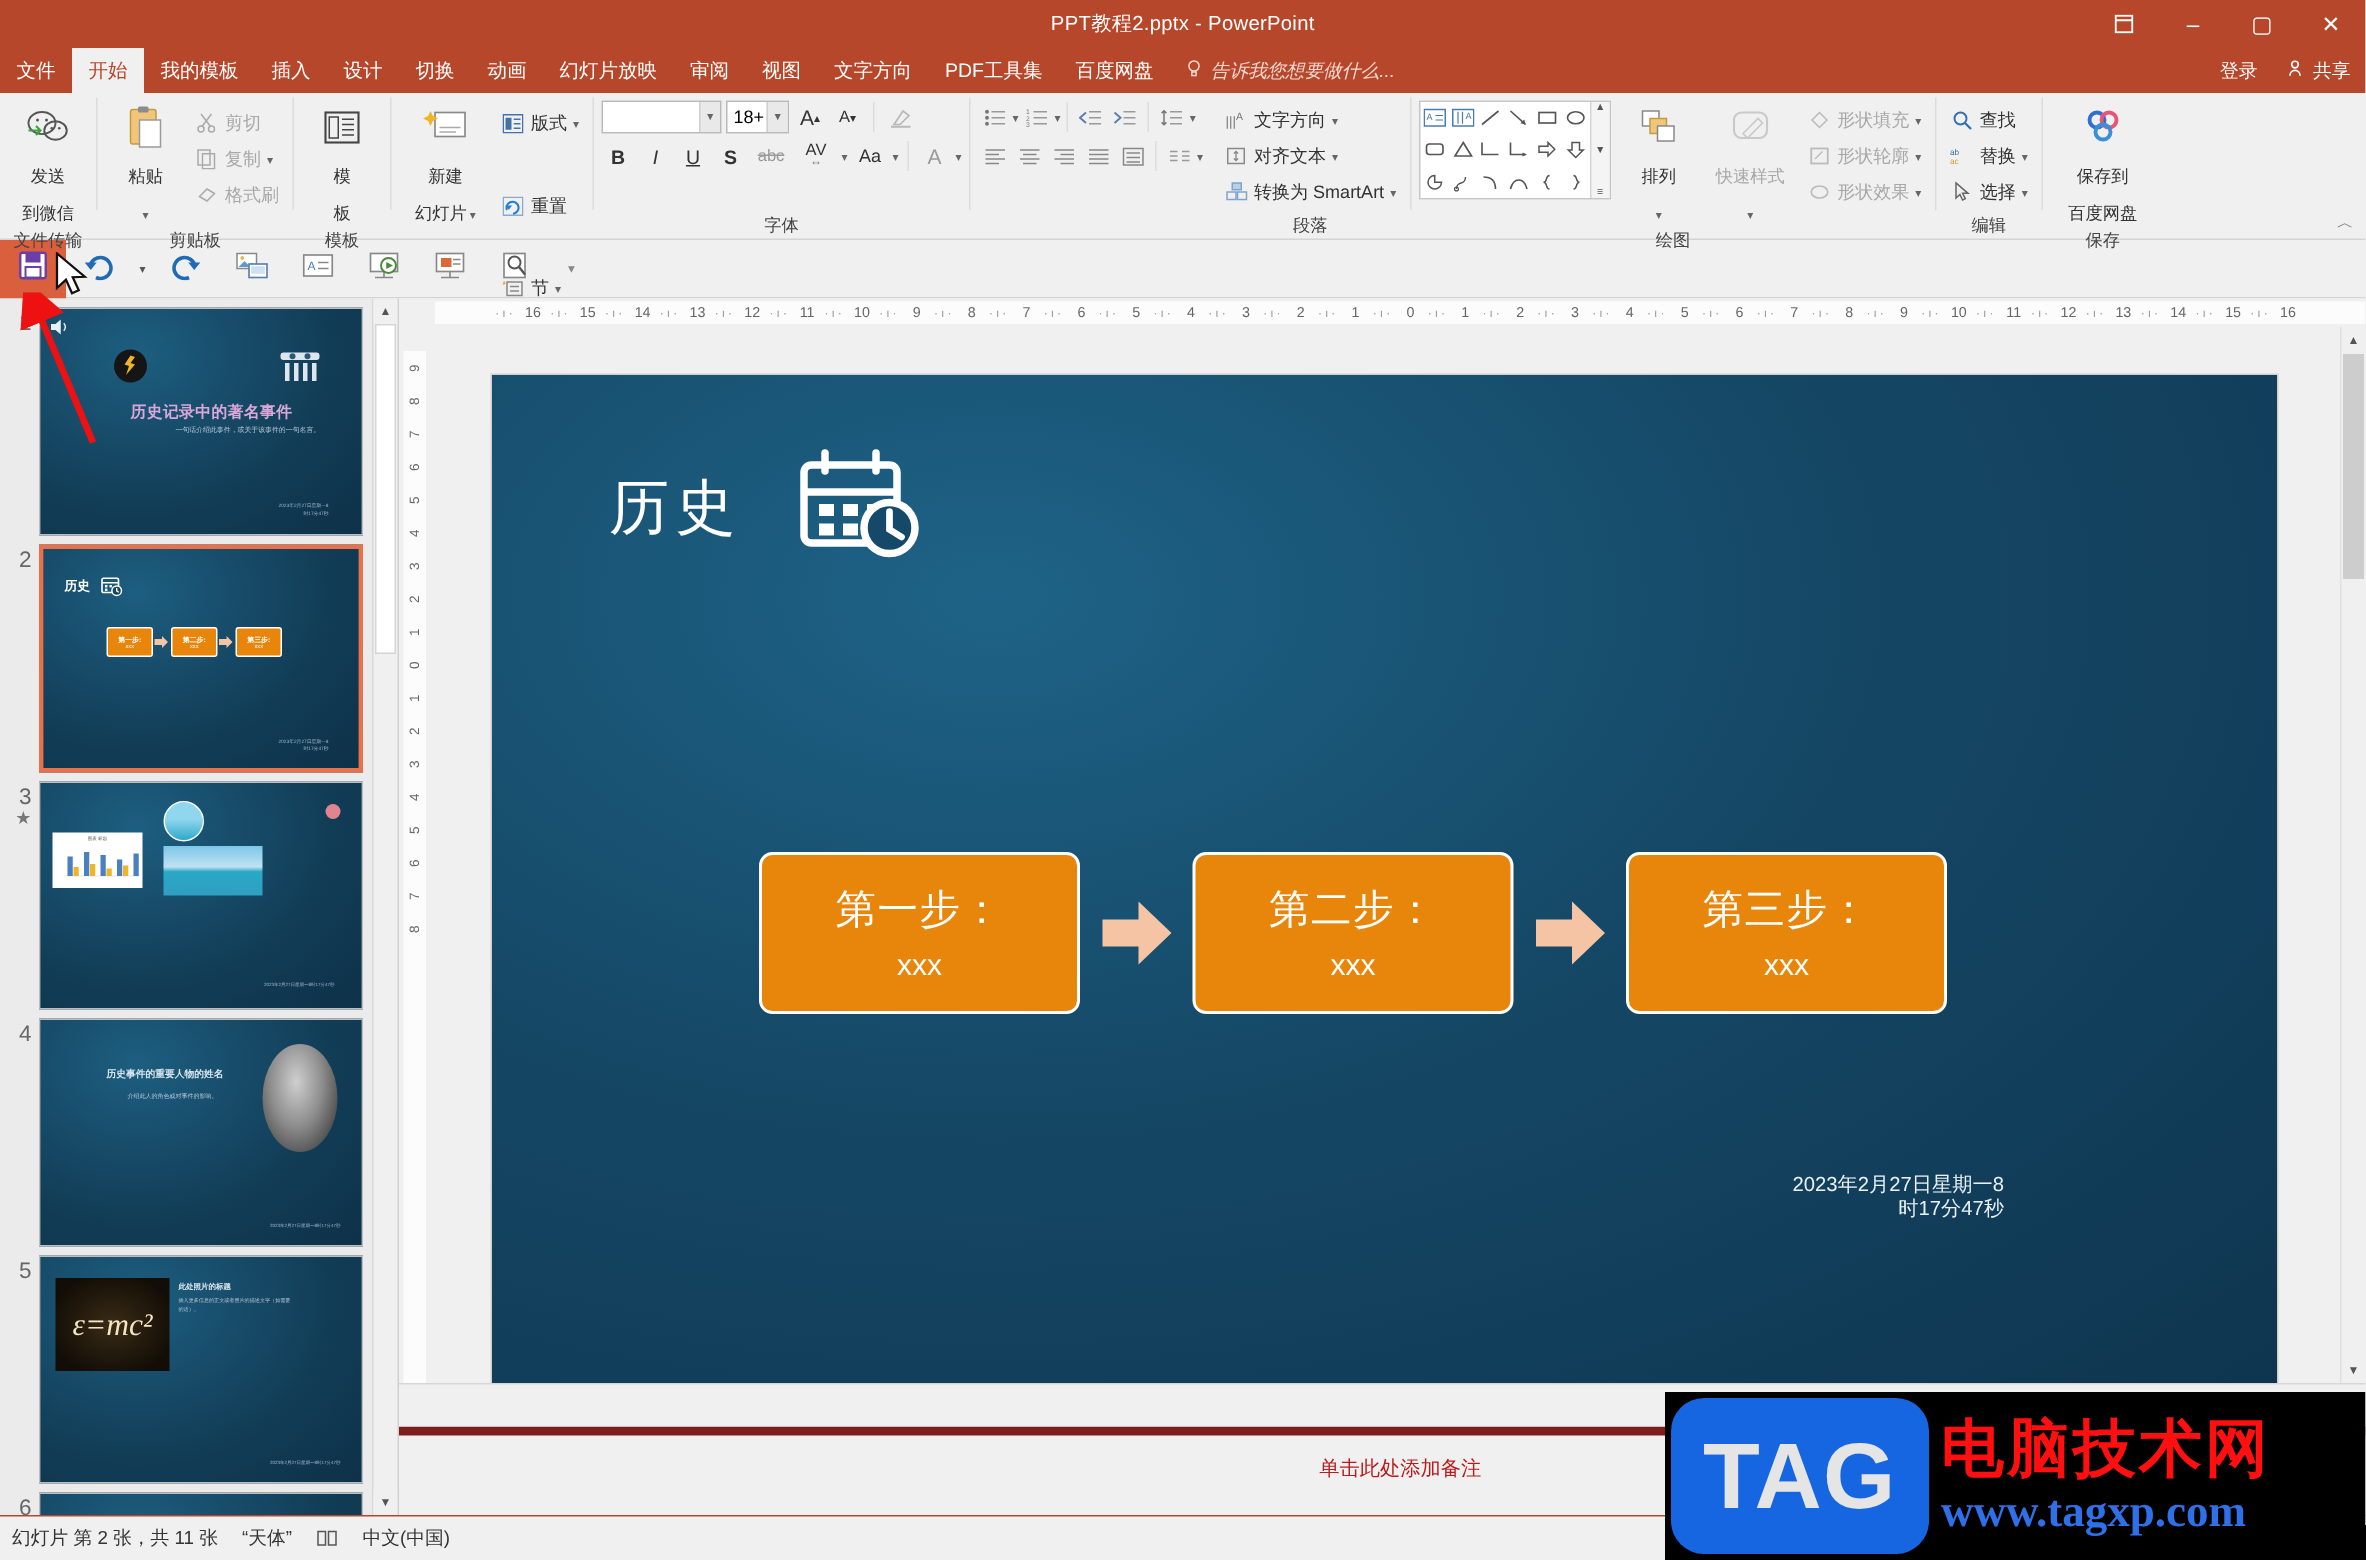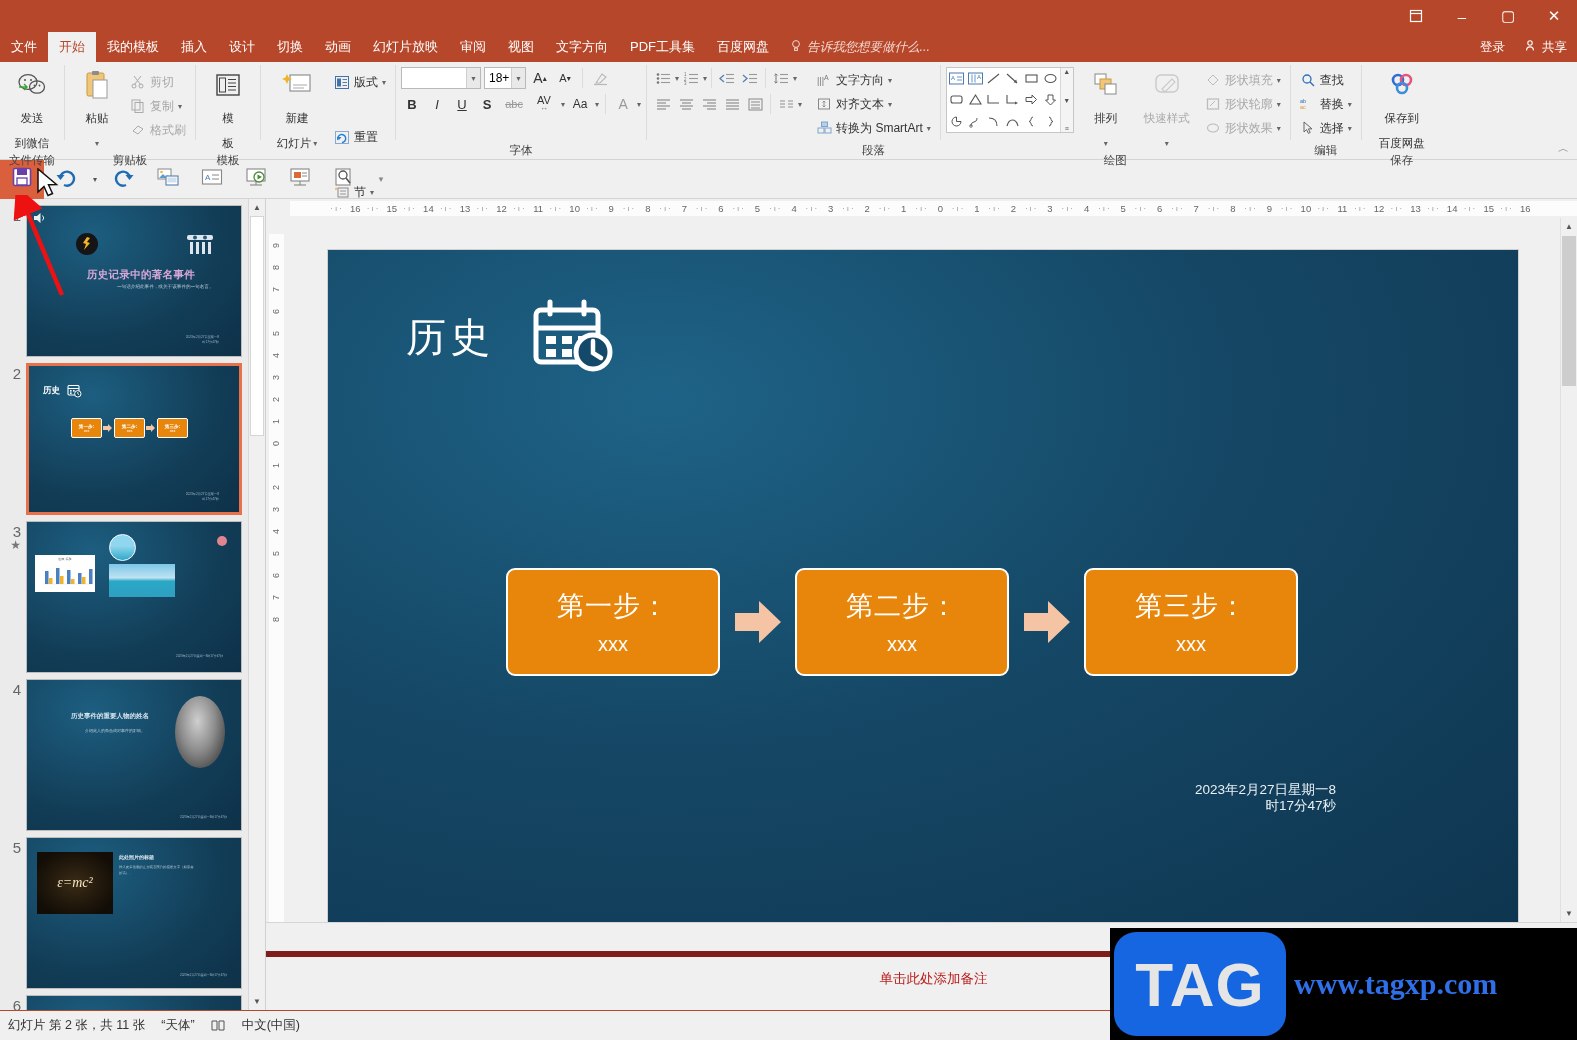--- a/index.html
+++ b/index.html
@@ -210,20 +210,21 @@
      display:flex; align-items:center; justify-content:center; color:#e5e5e5;
      font-size:62px; font-weight:bold; letter-spacing:1px; font-family:"Liberation Sans",sans-serif;}
   #wm-text{ display:flex; flex-direction:column; justify-content:center; gap:4px;}
   #wm-cn{ color:#ff0f0f; font-size:42px; font-weight:bold; letter-spacing:2px; line-height:44px;}
   #wm-url{ color:#2f6fe8; font-size:30px; font-weight:bold; font-family:"Liberation Serif",serif; line-height:32px;}
 </style>
 </head>
 <body>
 
 <div id="titlebar">
+  <div class="title">PPT教程2.pptx - PowerPoint</div>
   <div class="winbtns">
     <div class="winbtn">
       <svg width="14" height="14" viewBox="0 0 14 14">
           <rect x="1.5" y="1.5" width="11" height="11" fill="none" stroke="#fff" stroke-width="1.2"></rect>
           <line x1="1.5" y1="4.5" x2="12.5" y2="4.5" stroke="#fff" stroke-width="1.2"></line>
         </svg>
     </div>
     <div class="winbtn">–</div>
     <div class="winbtn">▢</div>
     <div class="winbtn close">✕</div>
@@ -1066,21 +1067,21 @@
         </div>
       </div>
     </div>
 
     <div class="thumbrow">
       <div class="thumbnum">5</div>
       <div class="thumbcard">
         <div class="tslide">
           <div style="position:absolute;left:10px;top:14px;width:76px;height:62px;background:radial-gradient(ellipse at 50% 50%, #3a2b16 0%, #120d06 80%);
              display:flex;align-items:center;justify-content:center;">
-            <span style="font-size:14px;color:#f4e4c0;font-family:'Liberation Serif',serif;font-style:italic;">ε=mc²</span>
+            <span style="font-size:21px;color:#f4e4c0;font-family:'Liberation Serif',serif;font-style:italic;">ε=mc²</span>
           </div>
           <div style="position:absolute;left:92px;top:16px;font-size:5px;color:#dde8f0;font-weight:bold">此处照片的标题</div>
           <div style="position:absolute;left:92px;top:27px;width:76px;font-size:3.4px;color:#b4c7d5;line-height:5.5px">插入更多信息的正文或者照片的描述文字（如需要的话）。</div>
           <div style="position:absolute;right:14px;bottom:11px;font-size:3px;color:#9fb6c6;">2023年2月27日星期一8时17分47秒</div>
         </div>
       </div>
     </div>
 
     <div class="thumbrow">
       <div class="thumbnum">6</div>
@@ -1351,15 +1352,16 @@
   <line x1="52" y1="100" x2="13" y2="7" stroke="#ee1111" stroke-width="4.5" marker-end="url(#ah)"></line>
 </svg>
 
 <svg id="cursor" width="26" height="34" viewBox="0 0 26 34">
   <path d="M2 1 L2 24 L8 18.5 L12 27.5 L16.5 25.5 L12.5 16.8 L20.5 16.5 Z" fill="#fff" stroke="#111" stroke-width="1.5"></path>
 </svg>
 
 <div id="watermark">
   <div id="wm-logo">TAG</div>
   <div id="wm-text">
+    <div id="wm-cn">电脑技术网</div>
     <div id="wm-url">www.tagxp.com</div>
   </div>
 </div>
 
 </body></html>

